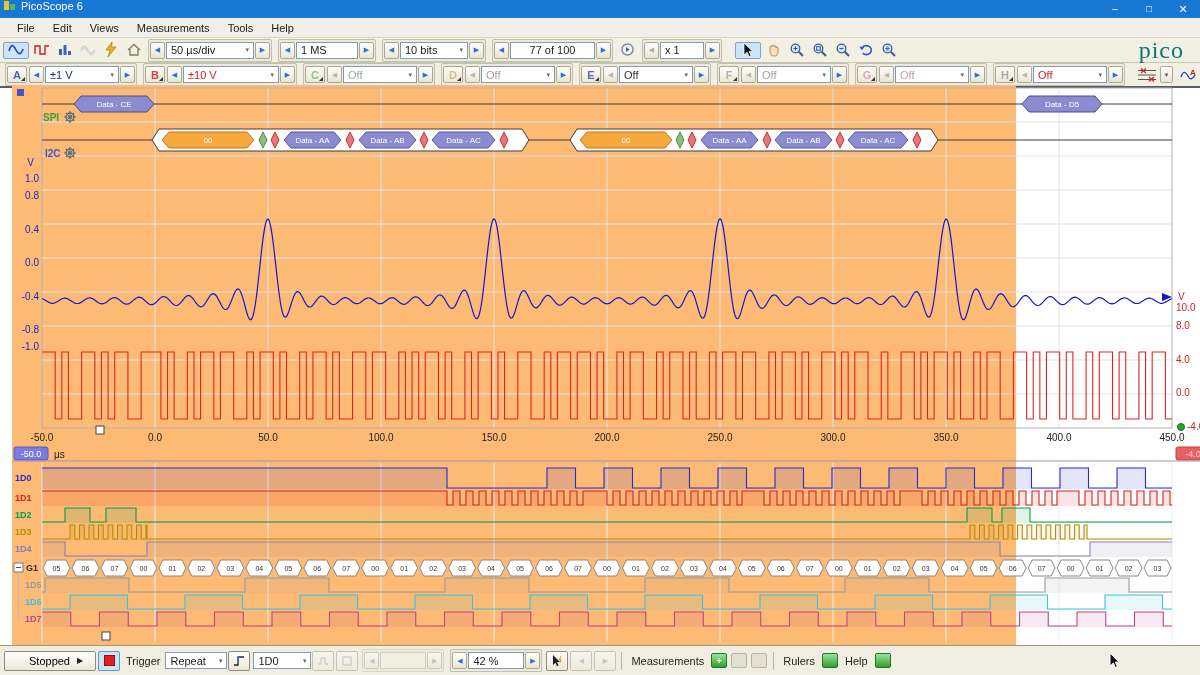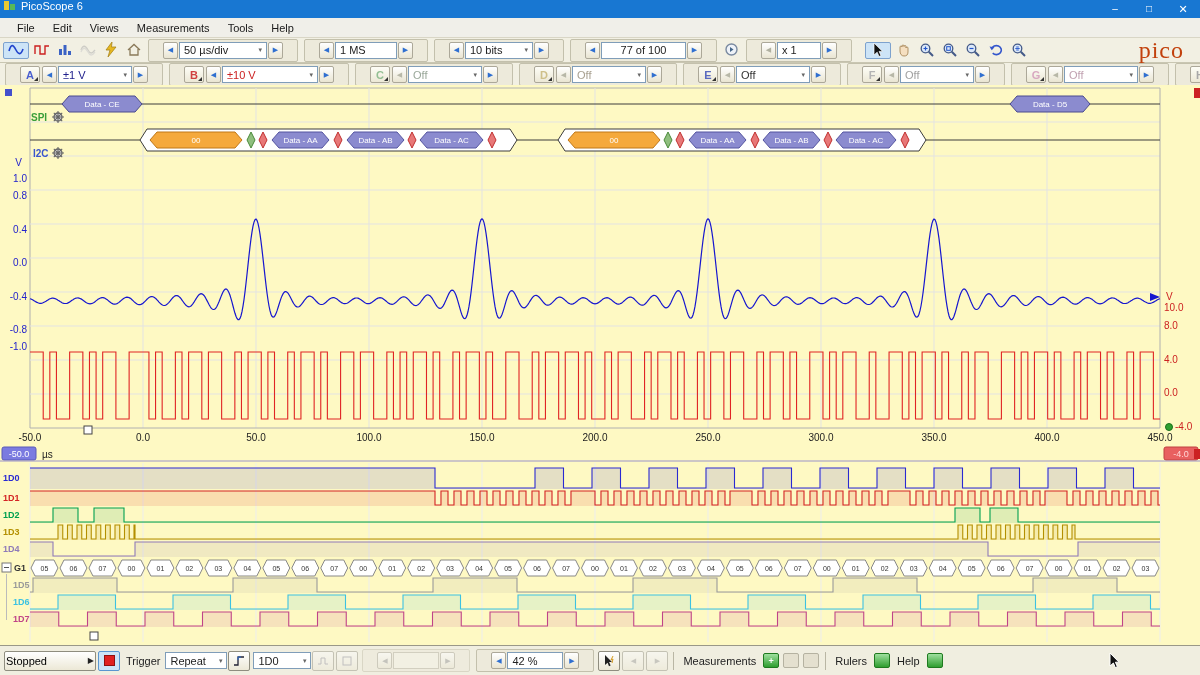--- a/index.html
+++ b/index.html
@@ -14,32 +14,32 @@
   .wtitle{flex:0 0 auto}
   .winbtns{margin-left:auto;display:flex;height:18px}
   .winbtn{width:34px;text-align:center;line-height:18px;font-size:10px;color:#fff}
   .winbtn.close{font-size:11px}
   .menubar{height:19px;background:#f0efe9;border-bottom:1px solid #d9d6c6;display:flex;align-items:center;padding-left:8px;gap:0}
   .menuitem{padding:0 9px;color:#1a1a1a}
   .toolbar{background:#f2f0e3;border-bottom:1px solid #c9c6b2;display:flex;align-items:center;height:24px;padding-left:2px}
   .toolbar.row2{height:23px;border-bottom:2px solid #5a5a66}
   .tbtn{height:20px;min-width:21px;border:1px solid transparent;border-radius:2px;display:flex;align-items:center;justify-content:center;background:transparent;padding:0 1px;margin:0 1px}
   .tbtn.sel{background:#cde4f7;border-color:#7da2ce}
-  .grp{display:flex;align-items:center;border:1px solid #c3c0ac;background:#edeadb;height:21px;margin:0 3px;border-radius:2px;padding:0 13px}
+  .grp{display:flex;align-items:center;border:1px solid #c3c0ac;background:#edeadb;height:21px;margin:0 3px;border-radius:2px;padding:0 0}
   .spin{width:15px;height:17px;background:linear-gradient(#ffffff,#e9e5d2);border:1px solid #aca899;border-radius:2px;font-size:7px;display:flex;align-items:center;justify-content:center;margin:0 1px;padding:0}
   .sel{background:#fff;border:1px solid #7f9db9;height:17px;display:flex;align-items:center;font-size:11px;padding:0 4px;box-sizing:border-box}
   .caret{color:#666;font-size:7px;margin-left:auto;padding-left:6px}
   .chletter{width:20px;height:17px;background:linear-gradient(#fdfdf6,#ece8d6);border:1px solid #aca899;border-radius:2px;font-weight:bold;font-size:11px;position:relative;margin:0 1px;padding:0;display:flex;align-items:center;justify-content:center}
   .chletter::after{content:"";position:absolute;right:1px;bottom:1px;border-left:4px solid transparent;border-bottom:4px solid #333}
-  .picologo{margin-left:auto;margin-right:16px;font-family:"Liberation Serif","DejaVu Serif",serif;font-size:24px;color:#c2410c;letter-spacing:1px;line-height:20px}
-  .canvas{position:absolute;top:85px;left:0;width:1200px;height:560px;background:#fef9c3}
+  .picologo{margin-left:auto;margin-right:16px;font-family:"Liberation Serif","DejaVu Serif",serif;font-size:24px;color:#0f766e;letter-spacing:1px;line-height:20px}
+  .canvas{position:absolute;top:85px;left:12px;width:1004px;height:560px;background:#fdba74}
   .canvas svg{position:absolute;top:0;left:0}
   svg text{font-family:"Liberation Sans","DejaVu Sans",sans-serif}
   .statusbar{position:absolute;top:645px;left:0;width:1200px;height:30px;background:#f0eee0;border-top:1px solid #9a9888;display:flex;align-items:center;padding-left:3px;box-sizing:border-box}
-  .sbtn{height:20px;background:linear-gradient(#ffffff,#ece8d6);border:1px solid #8f8d7f;border-radius:2px;display:flex;align-items:center;justify-content:center;font-size:11px;padding:0 1px;margin:0 1px}
+  .sbtn{height:20px;background:linear-gradient(#ffffff,#ece8d6);border:1px solid #8f8d7f;border-radius:2px;display:flex;align-items:center;justify-content:center;font-size:11px;padding:0 24px;margin:0 1px}
   .sbtn.icon{width:22px;padding:0}
   .sbtn.dis{opacity:.45}
   .stopsel{background:#cde4f7;border-color:#5a96d0;width:22px;padding:0}
   .redsq{width:9px;height:9px;background:#e02020;border:1px solid #901010}
   .runarrow{margin-left:7px;font-size:8px;color:#222}
   .sblabel{margin:0 5px}
   .vsep{width:1px;height:18px;background:#b9b6a4;margin:0 4px}
   .greenbtn{width:16px;height:15px;background:linear-gradient(#9fe09f,#2f9e2f);border:1px solid #1f7a1f;border-radius:2px;color:#fff;font-size:9px;font-weight:bold;display:flex;align-items:center;justify-content:center;margin:0 2px;padding:0}
   .graybtn{width:16px;height:15px;background:#e4e0cf;border:1px solid #b5b2a1;border-radius:2px;margin:0 2px;padding:0}
   .arr{font-size:7px}

